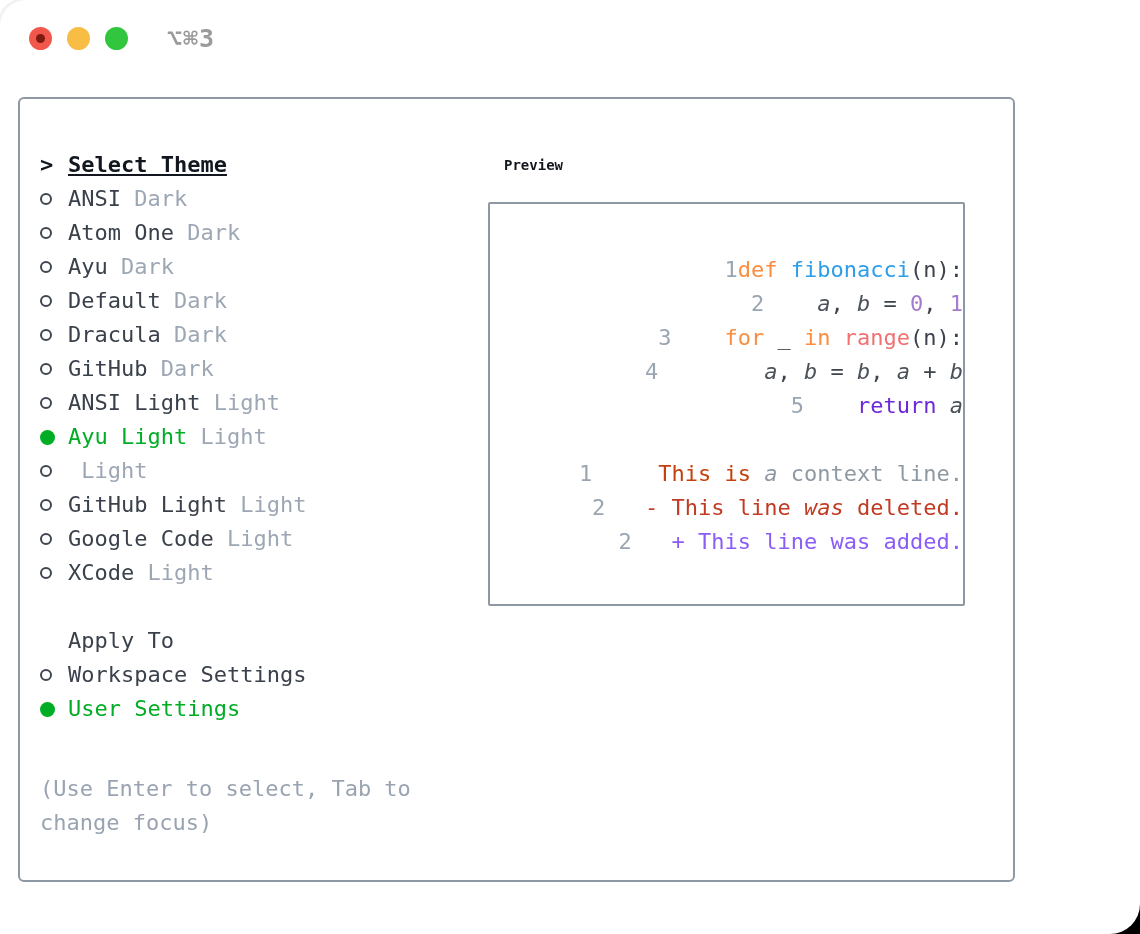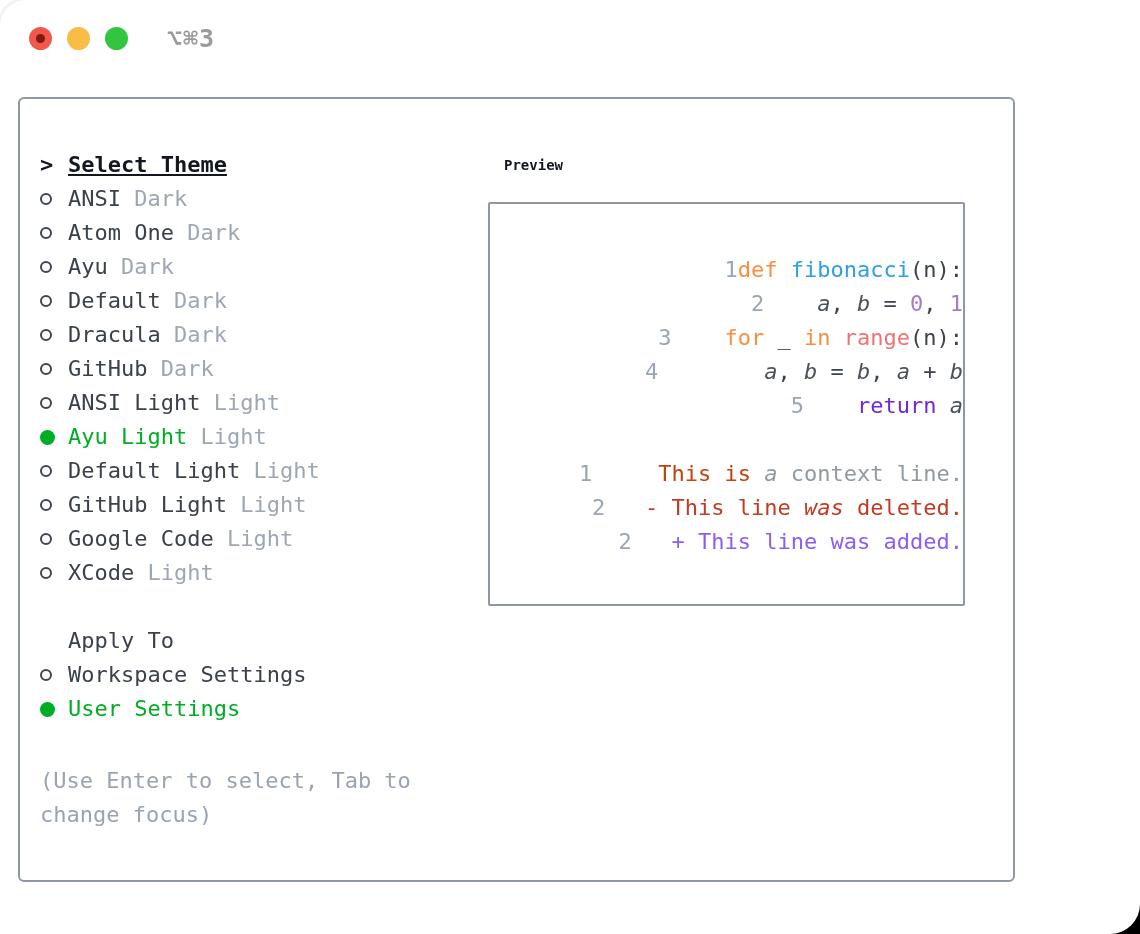--- a/index.html
+++ b/index.html
@@ -97,21 +97,21 @@
     width: 15px; height: 15px;
     border: none;
     background: var(--green);
   }
   .hdr { font-weight: bold; color: var(--header_text); text-decoration: underline; }
   .name { color: var(--item_text); }
   .row.selected .name { color: var(--green); }
   .variant { color: var(--muted); }
   .spacer { height: 34px; }
   .hint {
-    margin-top: 4px;
+    margin-top: 12px;
     max-width: 432px;
     color: var(--hint);
     white-space: normal;
   }
   
   .preview-header {
     position: absolute;
     left: 484px; top: 49px;
     font-size: 14px;
     line-height: 34px;
@@ -166,21 +166,21 @@
 
         <div id="theme-list">
             <div class="row"><span class="marker"><span class="ring"></span></span><span class="name">ANSI</span><span class="variant"> Dark</span></div>
             <div class="row"><span class="marker"><span class="ring"></span></span><span class="name">Atom One</span><span class="variant"> Dark</span></div>
             <div class="row"><span class="marker"><span class="ring"></span></span><span class="name">Ayu</span><span class="variant"> Dark</span></div>
             <div class="row"><span class="marker"><span class="ring"></span></span><span class="name">Default</span><span class="variant"> Dark</span></div>
             <div class="row"><span class="marker"><span class="ring"></span></span><span class="name">Dracula</span><span class="variant"> Dark</span></div>
             <div class="row"><span class="marker"><span class="ring"></span></span><span class="name">GitHub</span><span class="variant"> Dark</span></div>
             <div class="row"><span class="marker"><span class="ring"></span></span><span class="name">ANSI Light</span><span class="variant"> Light</span></div>
             <div class="row selected"><span class="marker"><span class="ring sel"></span></span><span class="name">Ayu Light</span><span class="variant"> Light</span></div>
-            <div class="row"><span class="marker"><span class="ring"></span></span><span class="name">Default Light</span><span class="variant"> Light</span></div>
+            <div class="row"><span class="marker"><span class="ring"></span></span><span class="variant"> Light</span></div>
             <div class="row"><span class="marker"><span class="ring"></span></span><span class="name">GitHub Light</span><span class="variant"> Light</span></div>
             <div class="row"><span class="marker"><span class="ring"></span></span><span class="name">Google Code</span><span class="variant"> Light</span></div>
             <div class="row"><span class="marker"><span class="ring"></span></span><span class="name">XCode</span><span class="variant"> Light</span></div>
           </div>
 
         <div class="spacer"></div>
 
         <div class="row">
           <span class="marker"></span>
           <span class="name">Apply To</span>

